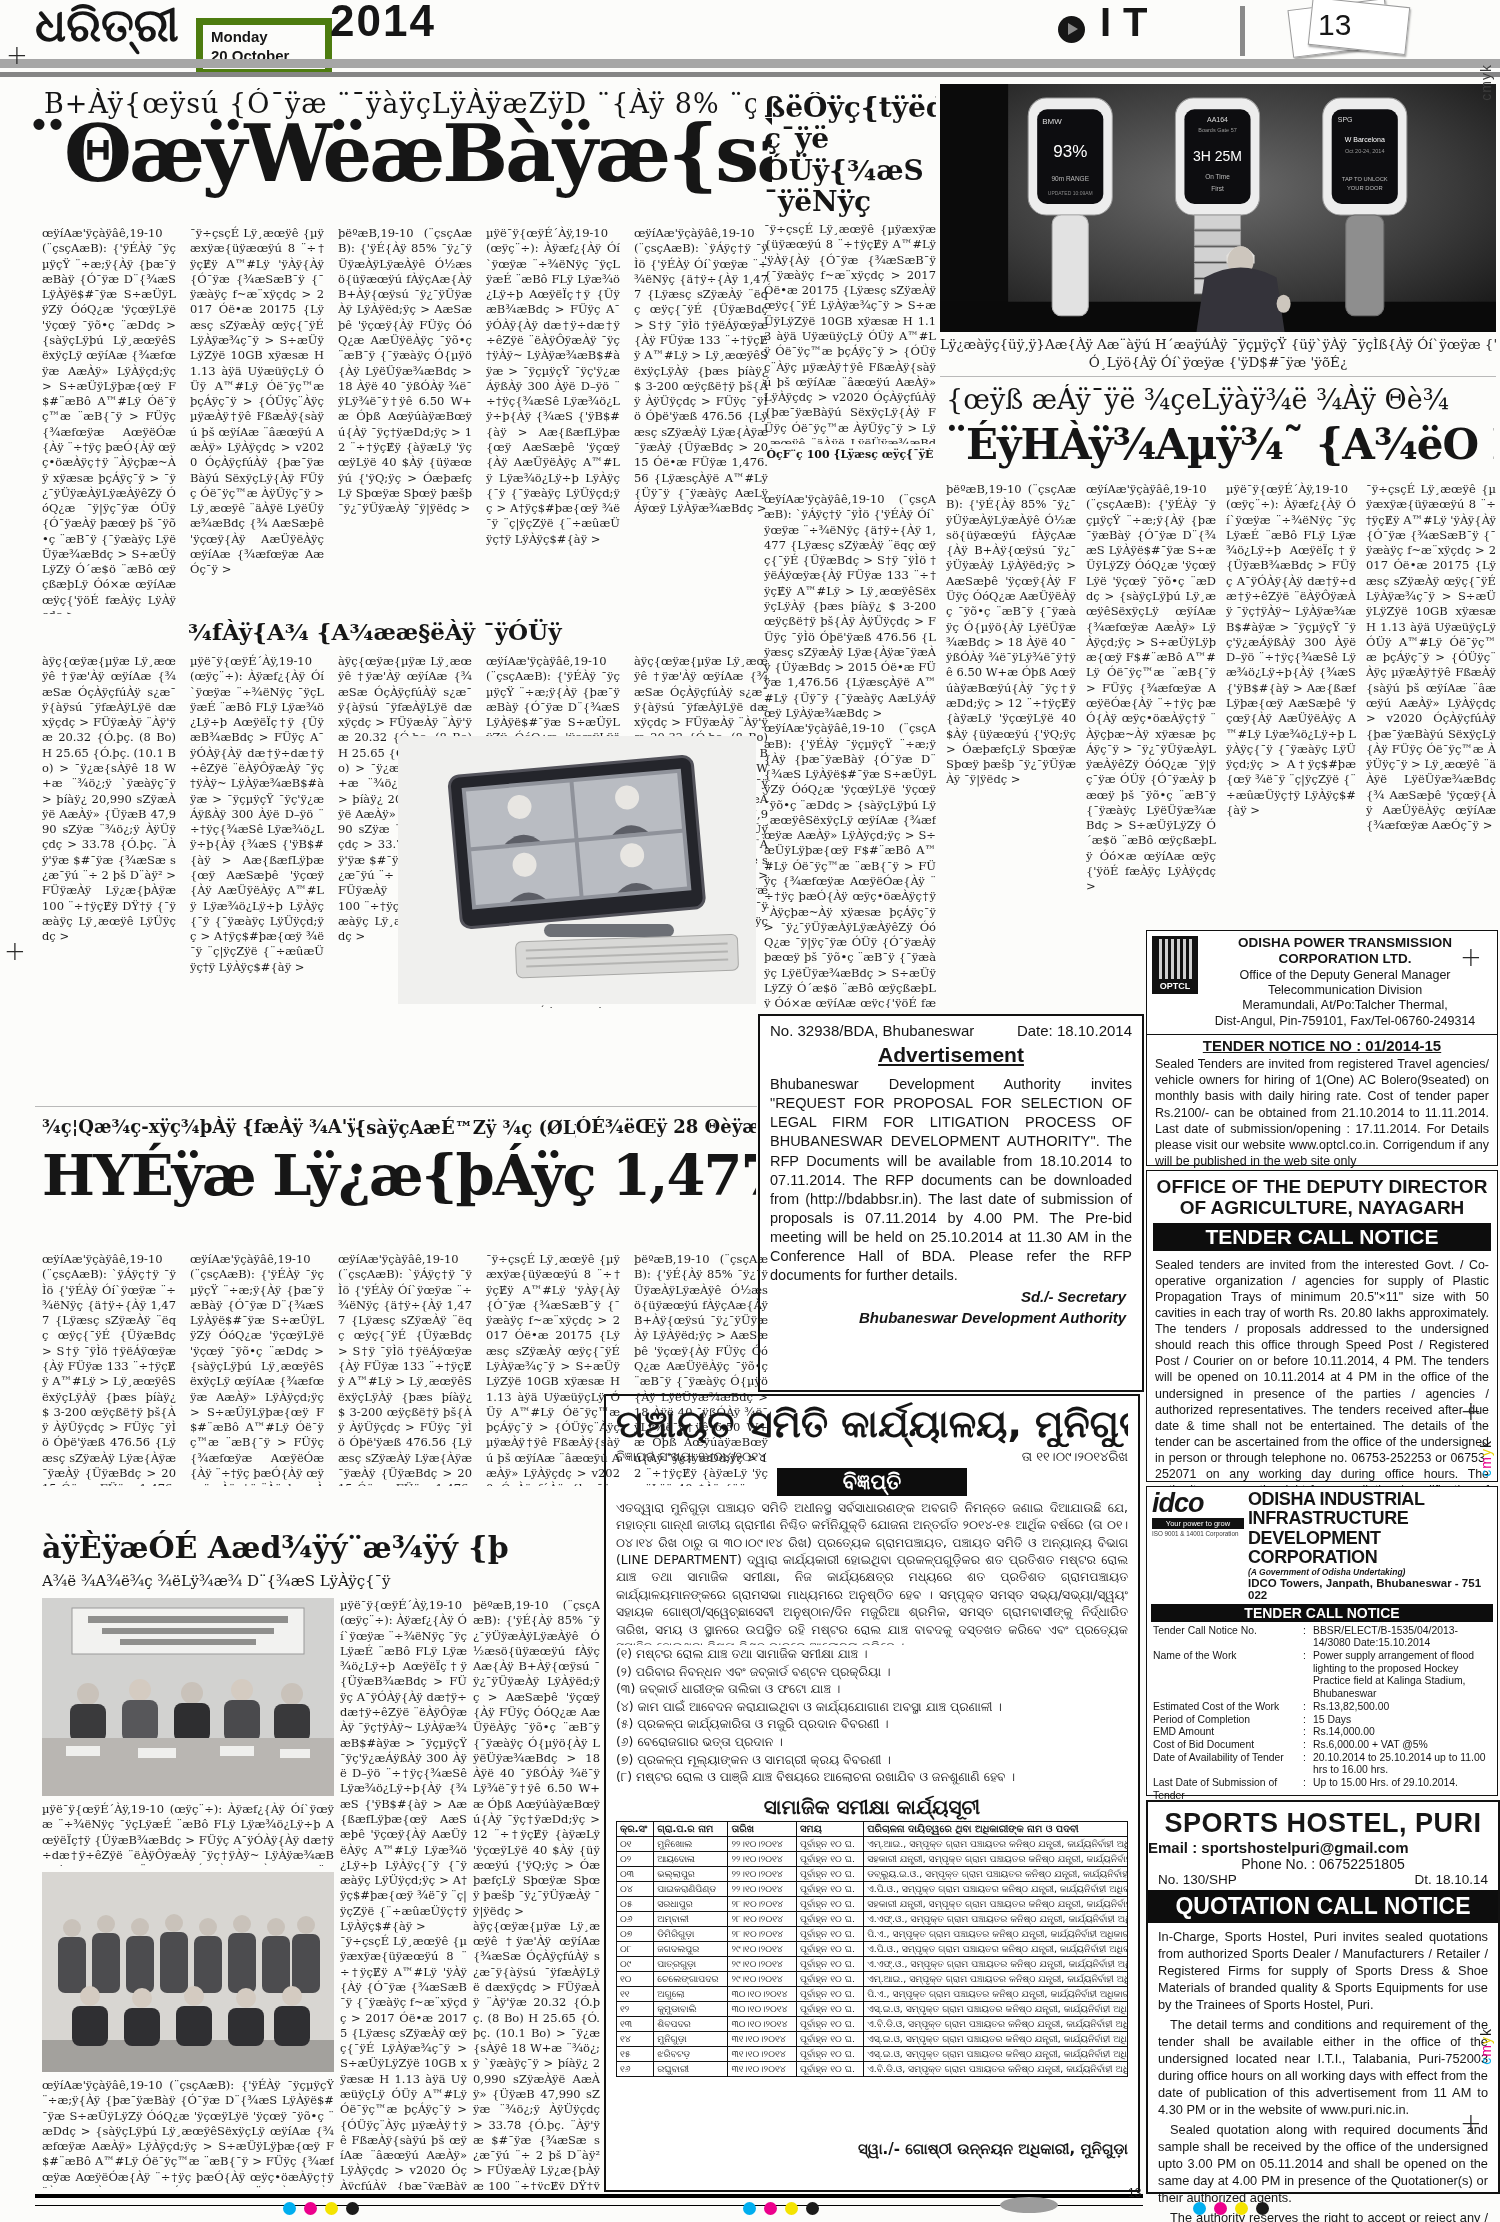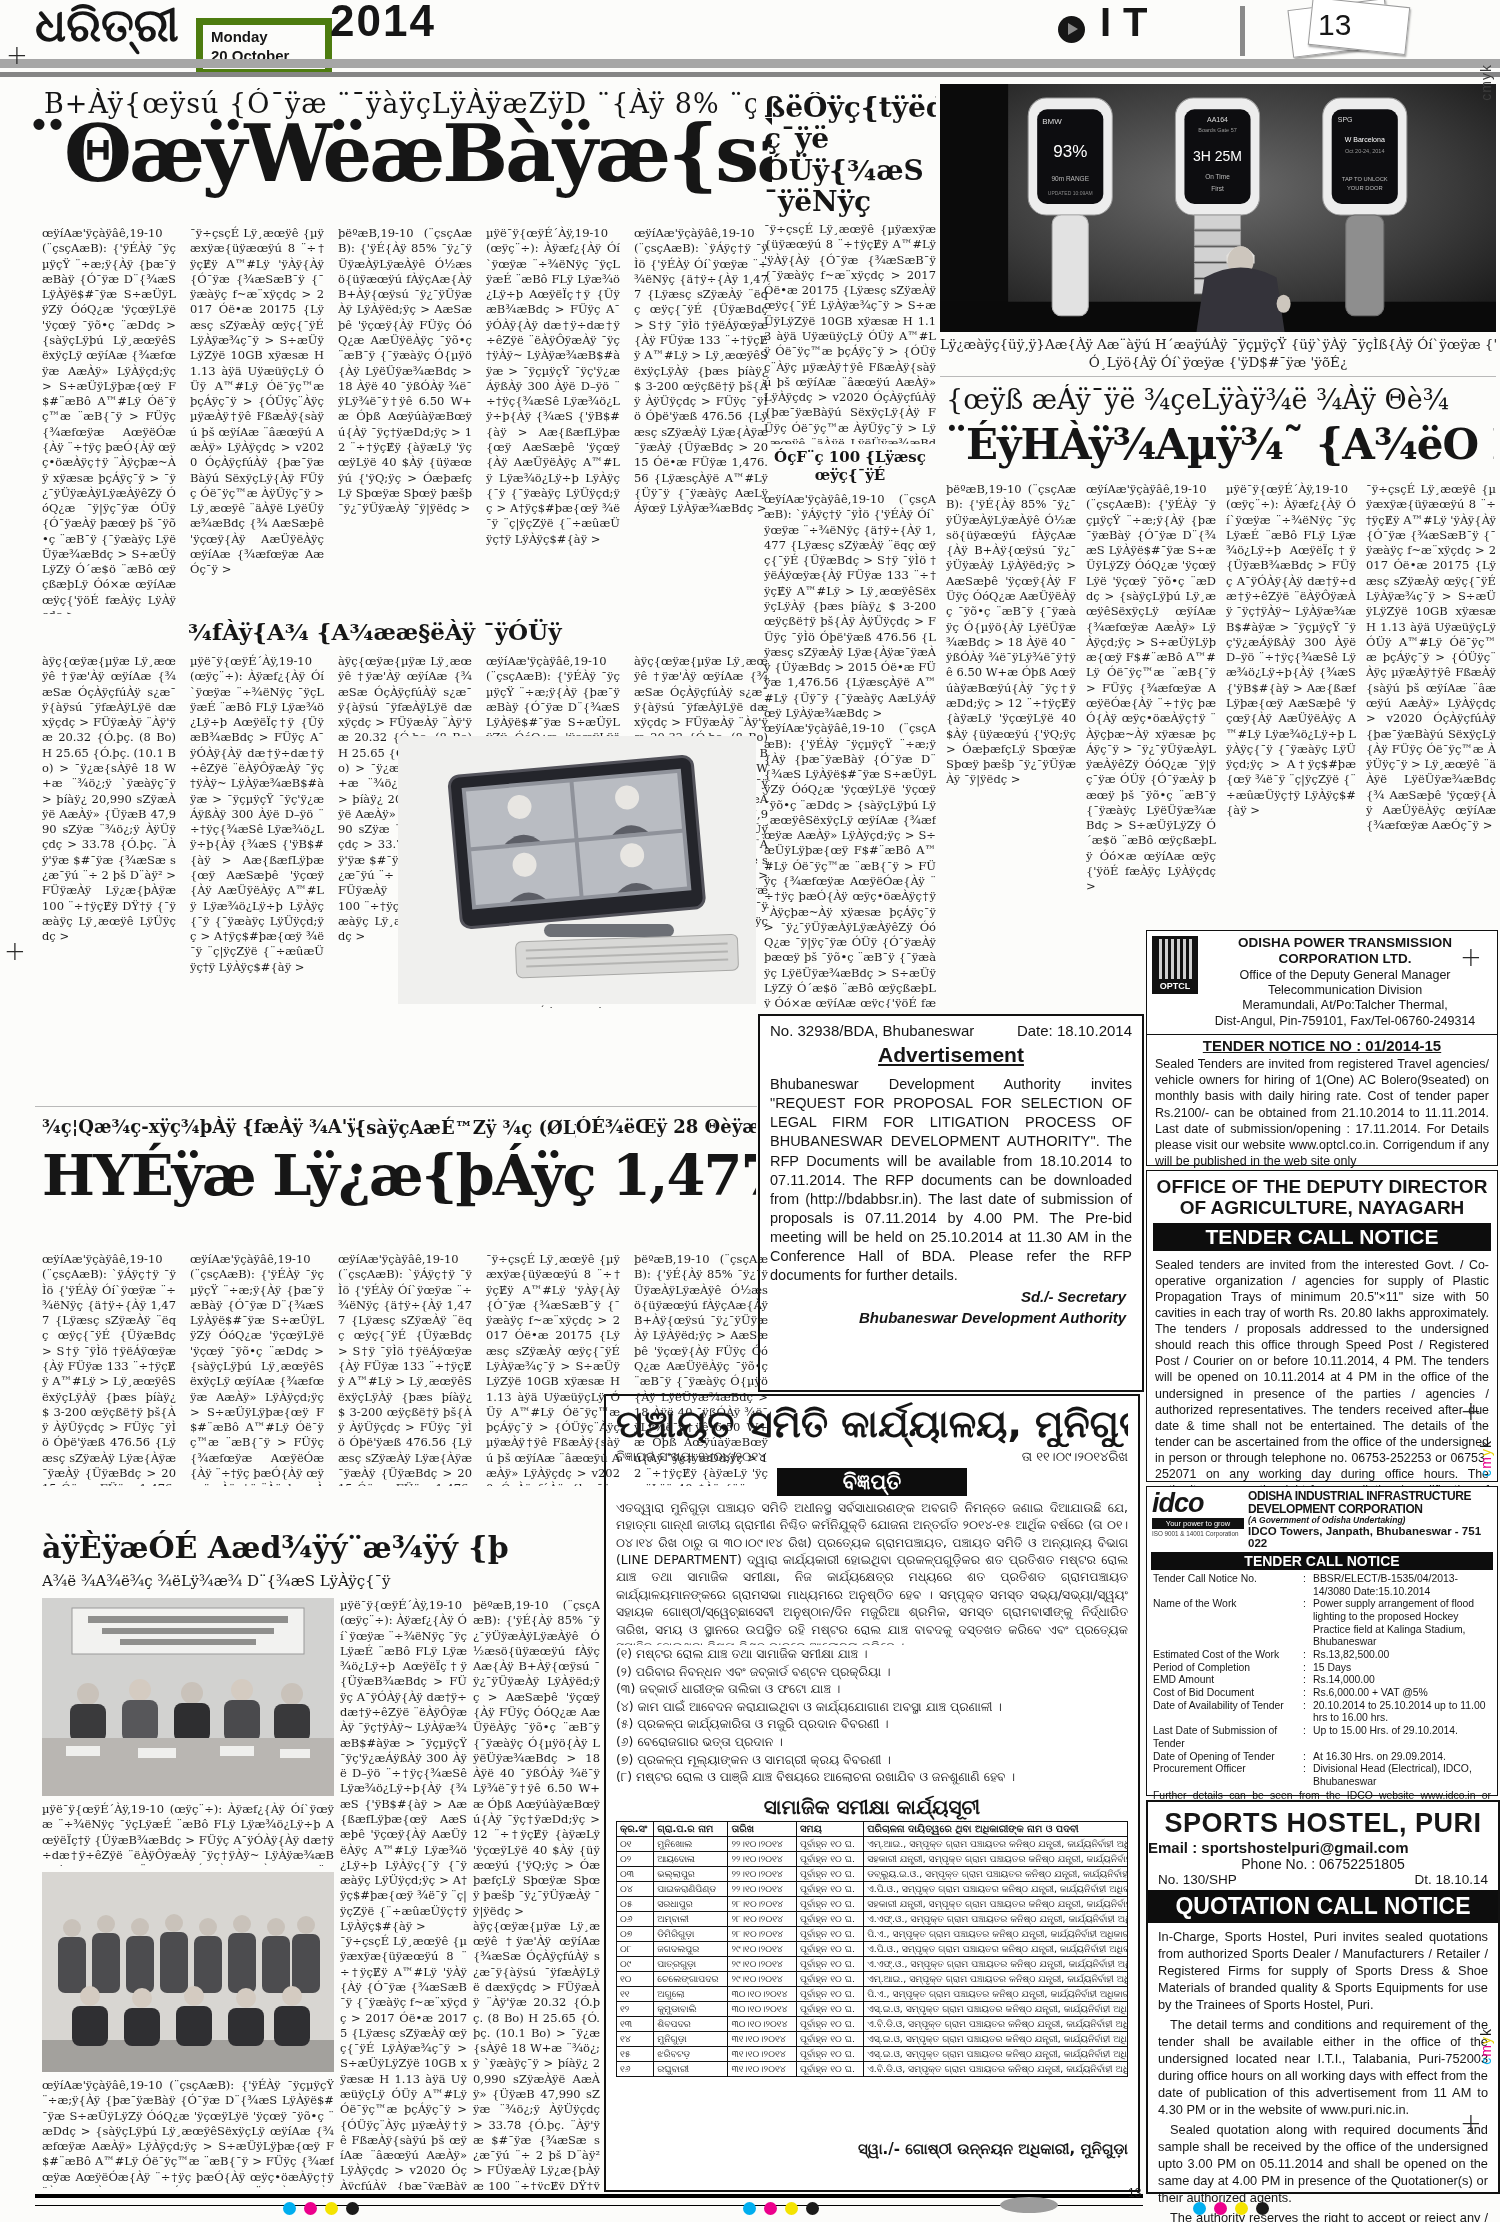--- a/index.html
+++ b/index.html
@@ -24,21 +24,21 @@
   .flip .f{position:absolute;background:#fff;border:1px solid #9a9a9a;box-shadow:1px 2px 2px rgba(0,0,0,.35);}
   .flip .f1{left:6px;top:4px;width:96px;height:46px;transform:rotate(-7deg);}
   .flip .f2{left:26px;top:2px;width:96px;height:46px;transform:rotate(6deg);}
   .flip .num{position:absolute;left:34px;top:8px;font-family:"Liberation Sans",sans-serif;font-size:30px;z-index:3;}
   .rule1{left:0;top:59px;width:1500px;height:9px;background:#a6a6a6;}
   .rule2{left:0;top:72px;width:1500px;height:5px;background:#858585;}
   
   .lead-kick{left:44px;top:88px;width:712px;height:36px;font-size:27px;letter-spacing:1px;}
   .lead-hl{left:28px;top:118px;width:744px;height:104px;font-size:78px;line-height:.92;letter-spacing:-3px;overflow:hidden;}
   .side-hl{left:764px;top:92px;width:172px;height:126px;font-size:28px;line-height:1.12;overflow:hidden;}
-  .side-sub{left:764px;top:448px;width:172px;height:40px;font-size:15px;font-weight:bold;text-align:center;overflow:hidden;}
+  .side-sub{left:764px;top:448px;width:172px;height:40px;font-size:11px;font-weight:bold;text-align:center;overflow:hidden;}
   .cap{text-align:center;font-size:13.5px;color:#222;}
   .d-h1{left:946px;top:384px;width:548px;height:34px;font-size:27px;}
   .d-h2{left:946px;top:420px;width:548px;height:52px;font-size:42px;letter-spacing:-1px;}
   .c-sub{left:188px;top:618px;width:380px;height:30px;font-size:23px;text-align:center;}
   .e-kick{left:42px;top:1116px;width:714px;height:26px;font-size:18px;font-weight:bold;display:flex;justify-content:space-between;}
   .e-hl{left:42px;top:1142px;width:714px;height:82px;font-size:56px;letter-spacing:-2px;}
   .f-h1{left:42px;top:1494px;width:556px;height:38px;font-size:30px;}
   .f-h2{left:42px;top:1530px;width:556px;height:38px;font-size:30px;}
   .f-kick{left:42px;top:1572px;width:556px;height:20px;font-size:15px;}
   .hr-thin{background:#b9b9b9;height:1px;}
@@ -75,21 +75,21 @@
   .agri-body{padding:2px 8px;font-size:12.4px;text-align:justify;line-height:1.3;}
   .agri-sign{text-align:right;padding:0 8px;font-weight:bold;font-style:italic;font-size:13px;}
   
   .idco{left:1146px;top:1486px;width:350px;height:308px;border:1.5px solid #111;}
   .idco-head{display:flex;padding:3px 5px 1px;}
   .idco-logo{width:92px;flex:none;}
   .idco-logo .word{font-size:27px;font-weight:bold;font-style:italic;letter-spacing:-1px;line-height:1;}
   .idco-logo .tag{display:block;background:#111;color:#fff;font-size:7.5px;text-align:center;padding:1px 0;margin:1px 0;}
   .idco-logo .iso{font-size:6.3px;color:#333;}
   .idco-ht{line-height:1.08;padding-left:4px;}
-  .idco-ht .l1{font-size:12px;font-weight:bold;letter-spacing:-0.4px;}
+  .idco-ht .l1{font-size:18px;font-weight:bold;letter-spacing:-0.4px;}
   .idco-ht .l3{font-size:8.5px;font-weight:bold;font-style:italic;}
   .idco-ht .l4{font-size:11.5px;font-weight:bold;}
   .idco-bar{font-size:14px;margin:1px 4px;padding:1px 0;}
   .idco-rows{padding:2px 6px 0;}
   .irow{display:flex;font-size:10.4px;line-height:1.22;}
   .ilabel{width:150px;flex:none;}
   .icolon{width:10px;flex:none;}
   .ival{flex:1;}
   .idco-foot{padding:1px 6px;font-size:10.4px;text-align:justify;line-height:1.22;}
   .idco-sd{text-align:right;padding-right:10px;font-weight:bold;font-size:10.5px;font-style:italic;}

